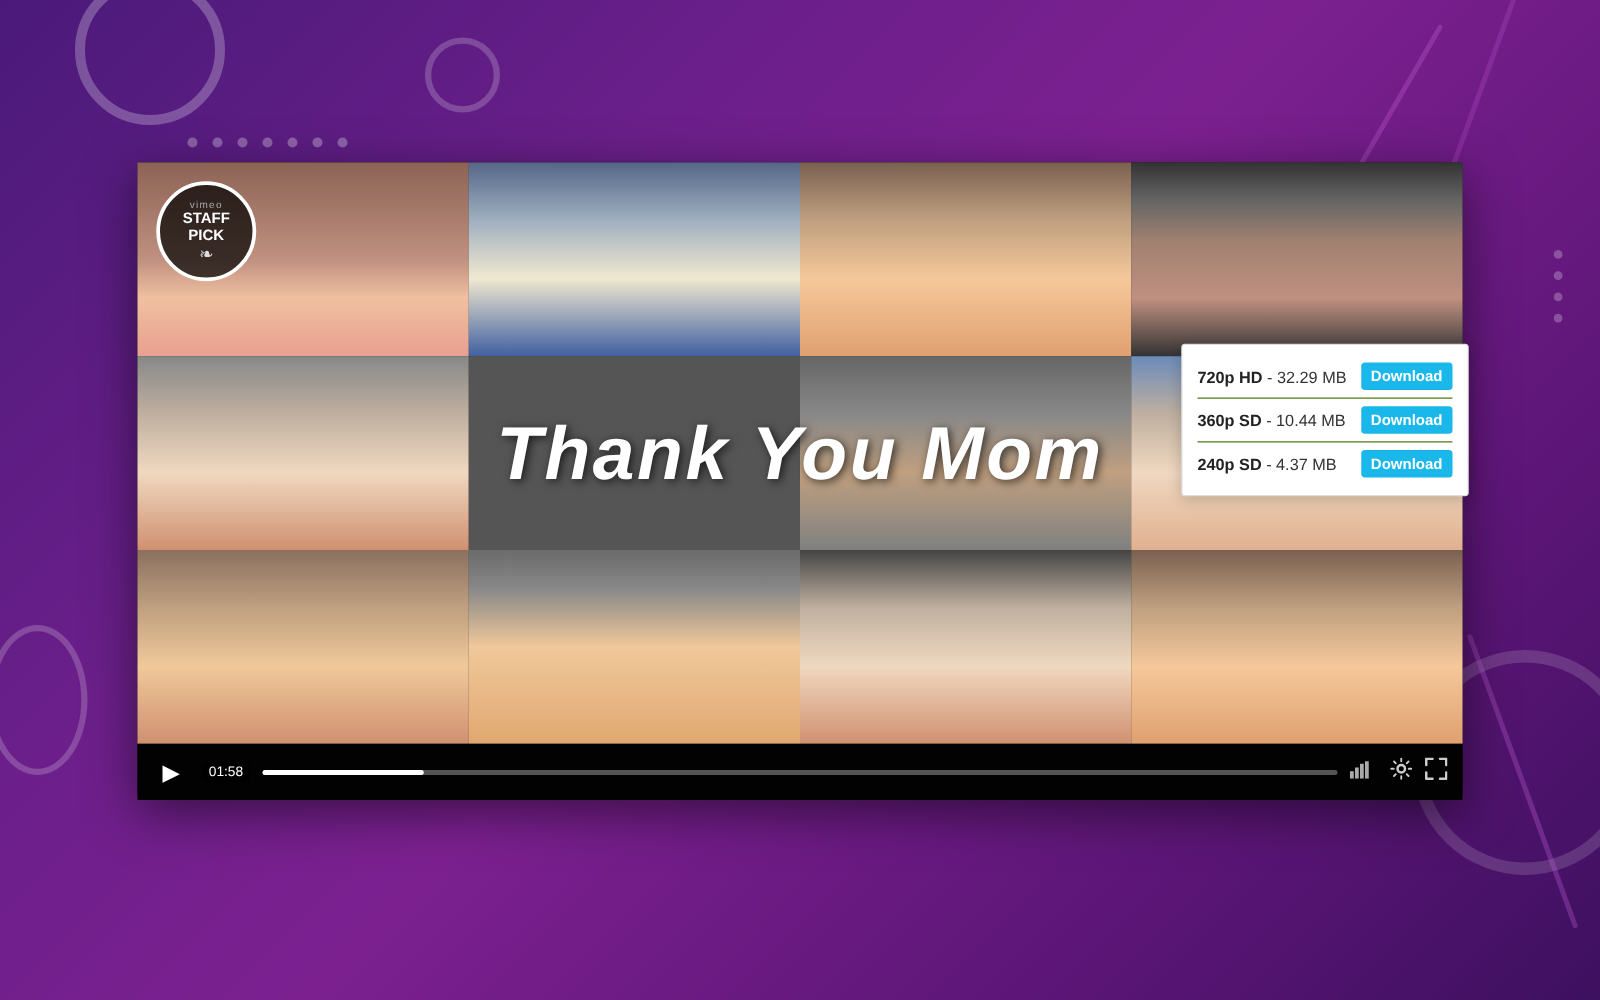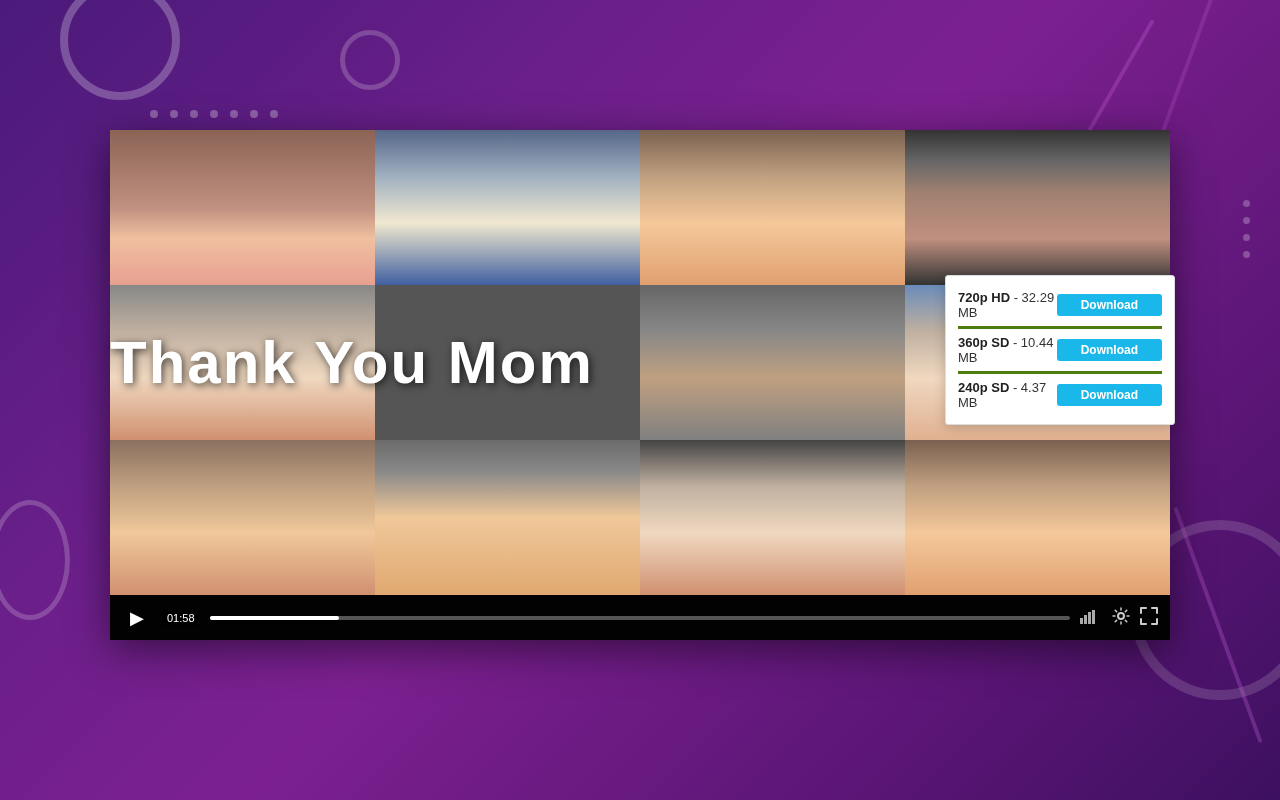--- a/index.html
+++ b/index.html
@@ -163,21 +163,23 @@
     .cell-10 { background: linear-gradient(180deg, #444 0%, #c0b0a0 30%, #f0d8c0 60%, #d09070 100%); }
     .cell-11 { background: linear-gradient(180deg, #7a6050 0%, #c0a080 30%, #f5c89a 60%, #e0a070 100%); }
 
     
     .video-overlay-text {
       position: absolute;
       top: 0; left: 0;
       width: 100%; height: calc(100% - 45px);
       display: flex;
       align-items: center;
+      justify-content: center;
       pointer-events: none;
+      font-style: italic;
     }
 
     .thank-you-mom {
       font-size: 60px;
       font-weight: 900;
       color: #fff;
       text-shadow: 2px 2px 8px rgba(0,0,0,0.7);
       letter-spacing: 2px;
     }
 
@@ -290,21 +292,21 @@
 
     .download-options {
       padding: 8px 12px;
     }
 
     .download-row {
       display: flex;
       align-items: center;
       justify-content: space-between;
       padding: 6px 0;
-      border-bottom: 3px solid #4d7c0f;
+      border-bottom: 1px solid #4d7c0f;
     }
 
     .download-row:last-child {
       border-bottom: none;
     }
 
     .download-label {
       font-size: 13px;
       color: #333;
     }
@@ -312,21 +314,21 @@
     .download-label strong {
       font-weight: bold;
       color: #222;
     }
 
     .download-btn {
       background: #1ab7ea;
       color: #fff;
       border: none;
       border-radius: 3px;
-      padding: 4px 24px;
+      padding: 4px 8px;
       font-size: 12px;
       font-weight: bold;
       cursor: pointer;
     }
 
     .close-bar {
       background: #f08080;
       color: #fff;
       text-align: center;
       padding: 6px;
@@ -395,20 +397,25 @@
       <div class="thumb-cell cell-8"></div>
       <div class="thumb-cell cell-9"></div>
       <div class="thumb-cell cell-10"></div>
       <div class="thumb-cell cell-11"></div>
     </div>
 
     <div class="video-overlay-text">
       <span class="thank-you-mom">Thank You Mom</span>
     </div>
 
+    <div class="staff-pick-badge">
+      <span class="vimeo-text">vimeo</span>
+      <span class="staff-text">STAFF<br>PICK</span>
+      <span class="laurel">❧</span>
+    </div>
 
     <div class="download-popup">
       <div class="download-options">
 
         <div class="download-row">
           <span class="download-label">
             <strong>720p HD</strong> - 32.29 MB
           </span>
           <button class="download-btn">Download</button>
         </div>

